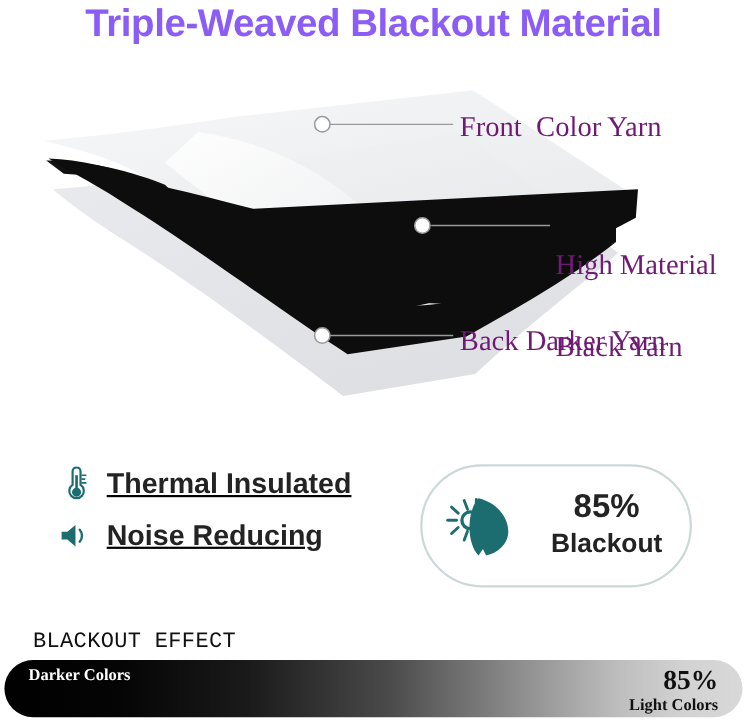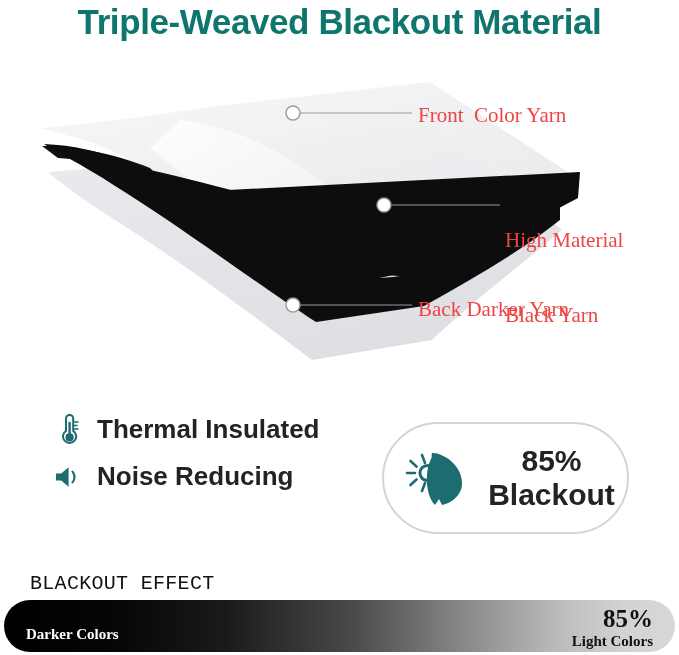--- a/index.html
+++ b/index.html
@@ -20,54 +20,55 @@
   .page-title {
     position: absolute;
     left: 0;
     top: 2px;
     width: 679px;
     text-align: center;
     font-family: "Liberation Sans", sans-serif;
     font-weight: bold;
     font-size: 35px;
     letter-spacing: -0.4px;
-    color: #0f766e;
+    color: #8b5cf6;
     white-space: nowrap;
   }
 
   
   .diagram {
     position: absolute;
     left: 0;
     top: 80px;
     width: 679px;
     height: 280px;
   }
   .diagram svg {
     display: block;
   }
 
   .callout-label {
     position: absolute;
     font-family: "Liberation Serif", serif;
-    font-size: 21px;
-    color: #ef4444;
+    font-size: 26px;
+    color: #701a75;
     line-height: 25px;
     white-space: pre;
   }
   .callout-front { left: 418px; top: 103px; }
   .callout-middle { left: 505px; top: 178px; }
   .callout-back  { left: 418px; top: 297px; }
 
   
   .features {
     position: absolute;
     left: 48px;
-    top: 406px;
+    top: 416px;
     width: 320px;
+    text-decoration: underline;
   }
   .feature-row {
     display: flex;
     align-items: center;
     height: 47px;
   }
   .feature-icon {
     width: 42px;
     height: 36px;
     flex: 0 0 42px;
@@ -110,21 +111,21 @@
   .badge-text {
     flex: 1;
     text-align: center;
     font-family: "Liberation Sans", sans-serif;
     font-weight: bold;
     color: #232323;
     line-height: 34px;
     margin-left: -4px;
   }
   .badge-pct { font-size: 30px; display: block; }
-  .badge-word { font-size: 30px; display: block; }
+  .badge-word { font-size: 24px; display: block; }
 
   
   .effect-heading {
     position: absolute;
     left: 30px;
     top: 572px;
     font-family: Liberation Mono, monospace;
     font-size: 20px;
     letter-spacing: 0.3px;
     color: #111111;
@@ -151,21 +152,21 @@
   .bar-left {
     position: absolute;
     left: 22px;
     top: 6px;
     font-family: "Liberation Serif", serif;
     font-weight: bold;
     color: #ffffff;
     line-height: 1;
   }
   .bar-left .big { font-size: 25px; display: block; }
-  .bar-left .small { font-size: 15px; display: block; margin-top: 21px; }
+  .bar-left .small { font-size: 15px; display: block; margin-top: 1px; }
 
   .bar-right {
     position: absolute;
     right: 22px;
     top: 6px;
     text-align: right;
     font-family: "Liberation Serif", serif;
     font-weight: bold;
     color: #111111;
     line-height: 1;

